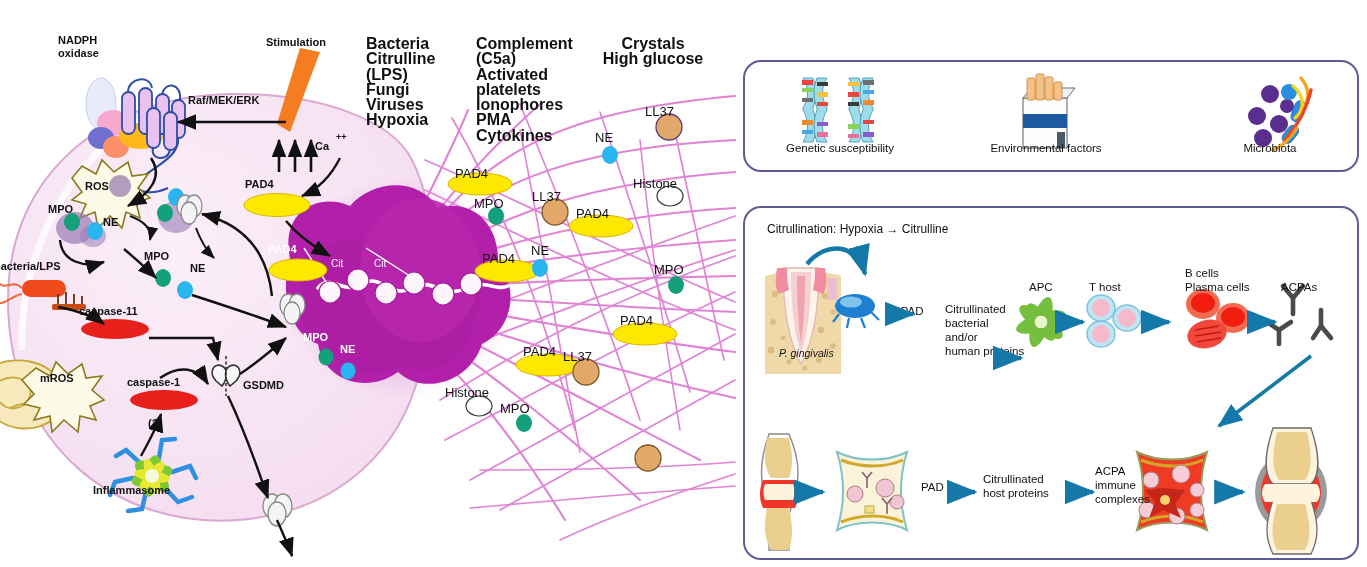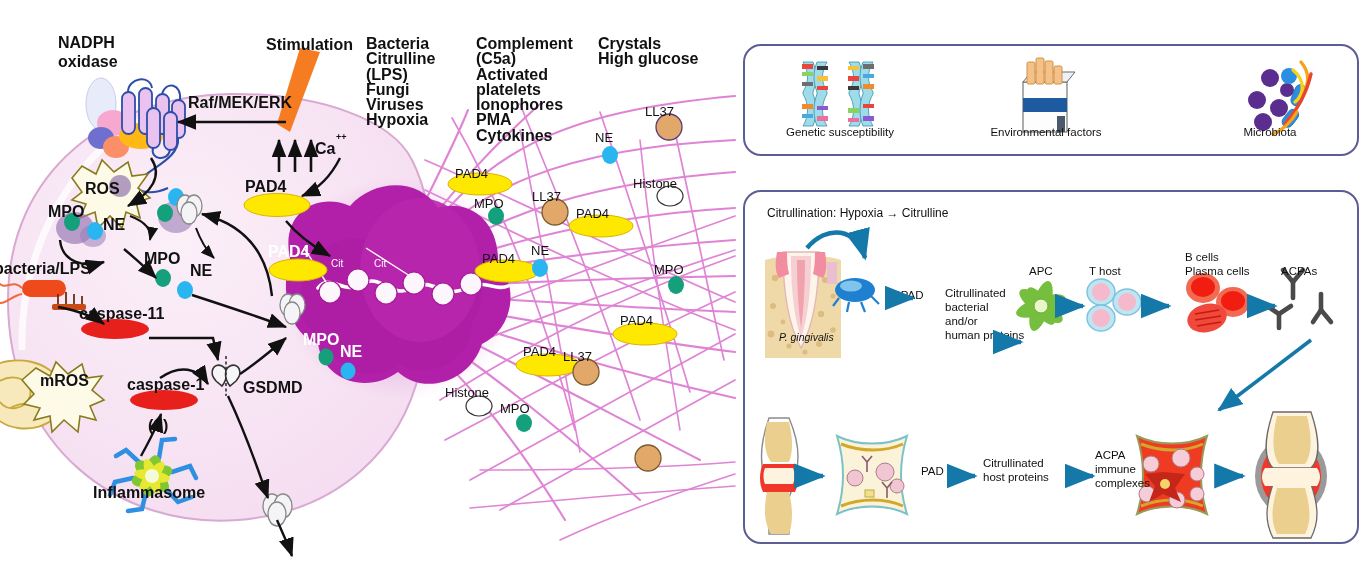--- a/index.html
+++ b/index.html
@@ -7,30 +7,30 @@
        font-family:"Liberation Sans",sans-serif;color:#111;}
   .lbl{position:absolute;font-weight:bold;white-space:pre;line-height:1.18;}
 
   
   #left-panel{position:absolute;left:0;top:0;width:735px;height:567px;}
   #netosis-svg{position:absolute;left:0;top:0;}
 
   
   #stim-lists{position:absolute;left:366px;top:36px;display:flex;gap:0;}
   #stim-lists .col{font-size:16px;font-weight:bold;line-height:15.3px;}
-  #c1{width:110px;} #c2{width:122px;} #c3{width:110px;}
+  #c1{width:110px;} #c2{width:122px;} #c3{width:110px;text-align:center;}
 
   
-  .biglbl{font-size:16px;font-weight:bold;}
+  .biglbl{font-size:11px;font-weight:bold;}
   .medlbl{font-size:13px;font-weight:normal;}
   .whitelbl{color:#fff;}
   .citlbl{color:#fff;font-size:10px;font-weight:normal;}
 
   
-  #right-col{position:absolute;left:735px;top:0;width:632px;height:410px;}
+  #right-col{position:absolute;left:735px;top:16px;width:632px;height:410px;}
   .rbox{position:absolute;border:2px solid #5c5c96;border-radius:18px;background:#fff;}
   #box-top{left:8px;top:44px;width:612px;height:108px;}
   #box-bottom{left:8px;top:190px;width:612px;height:350px;}
 
   .rcap{position:absolute;font-size:11.5px;color:#111;text-align:center;white-space:nowrap;}
   .rtxt{position:absolute;font-size:11.5px;color:#111;line-height:14px;white-space:pre;}
   .rtxt-i{font-style:italic;}
 
   svg{display:block;overflow:visible;}
 </style>

